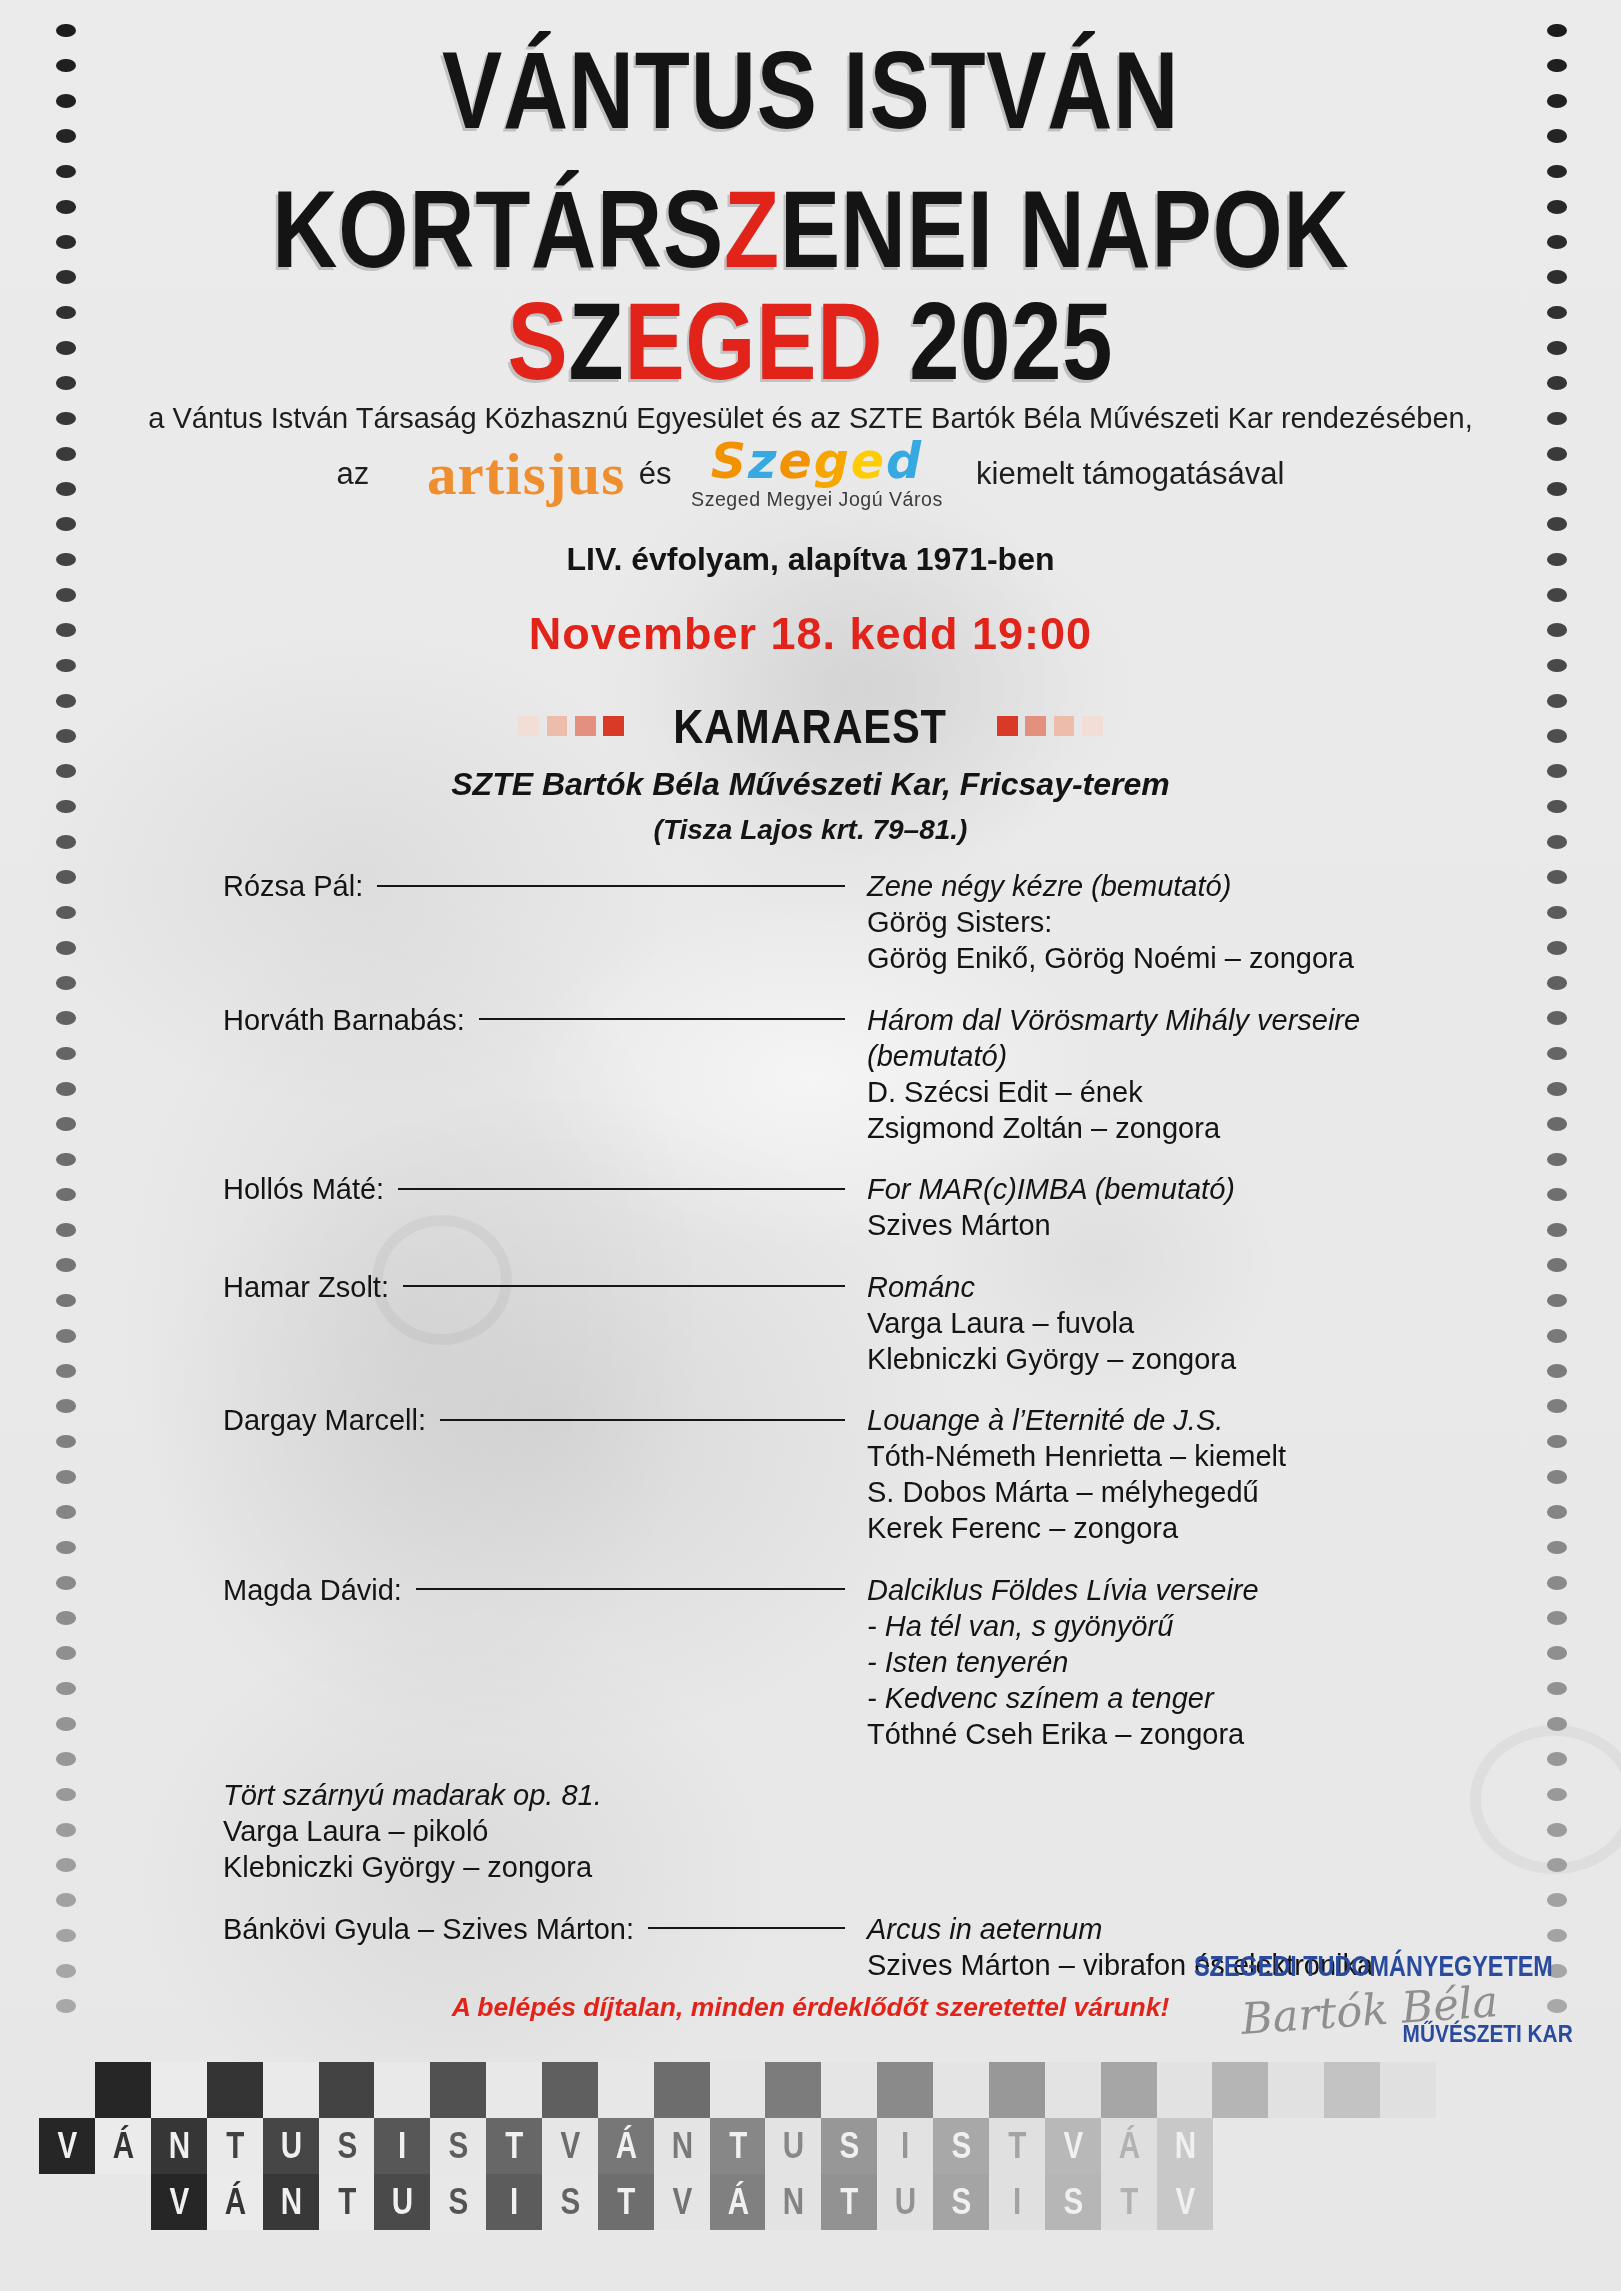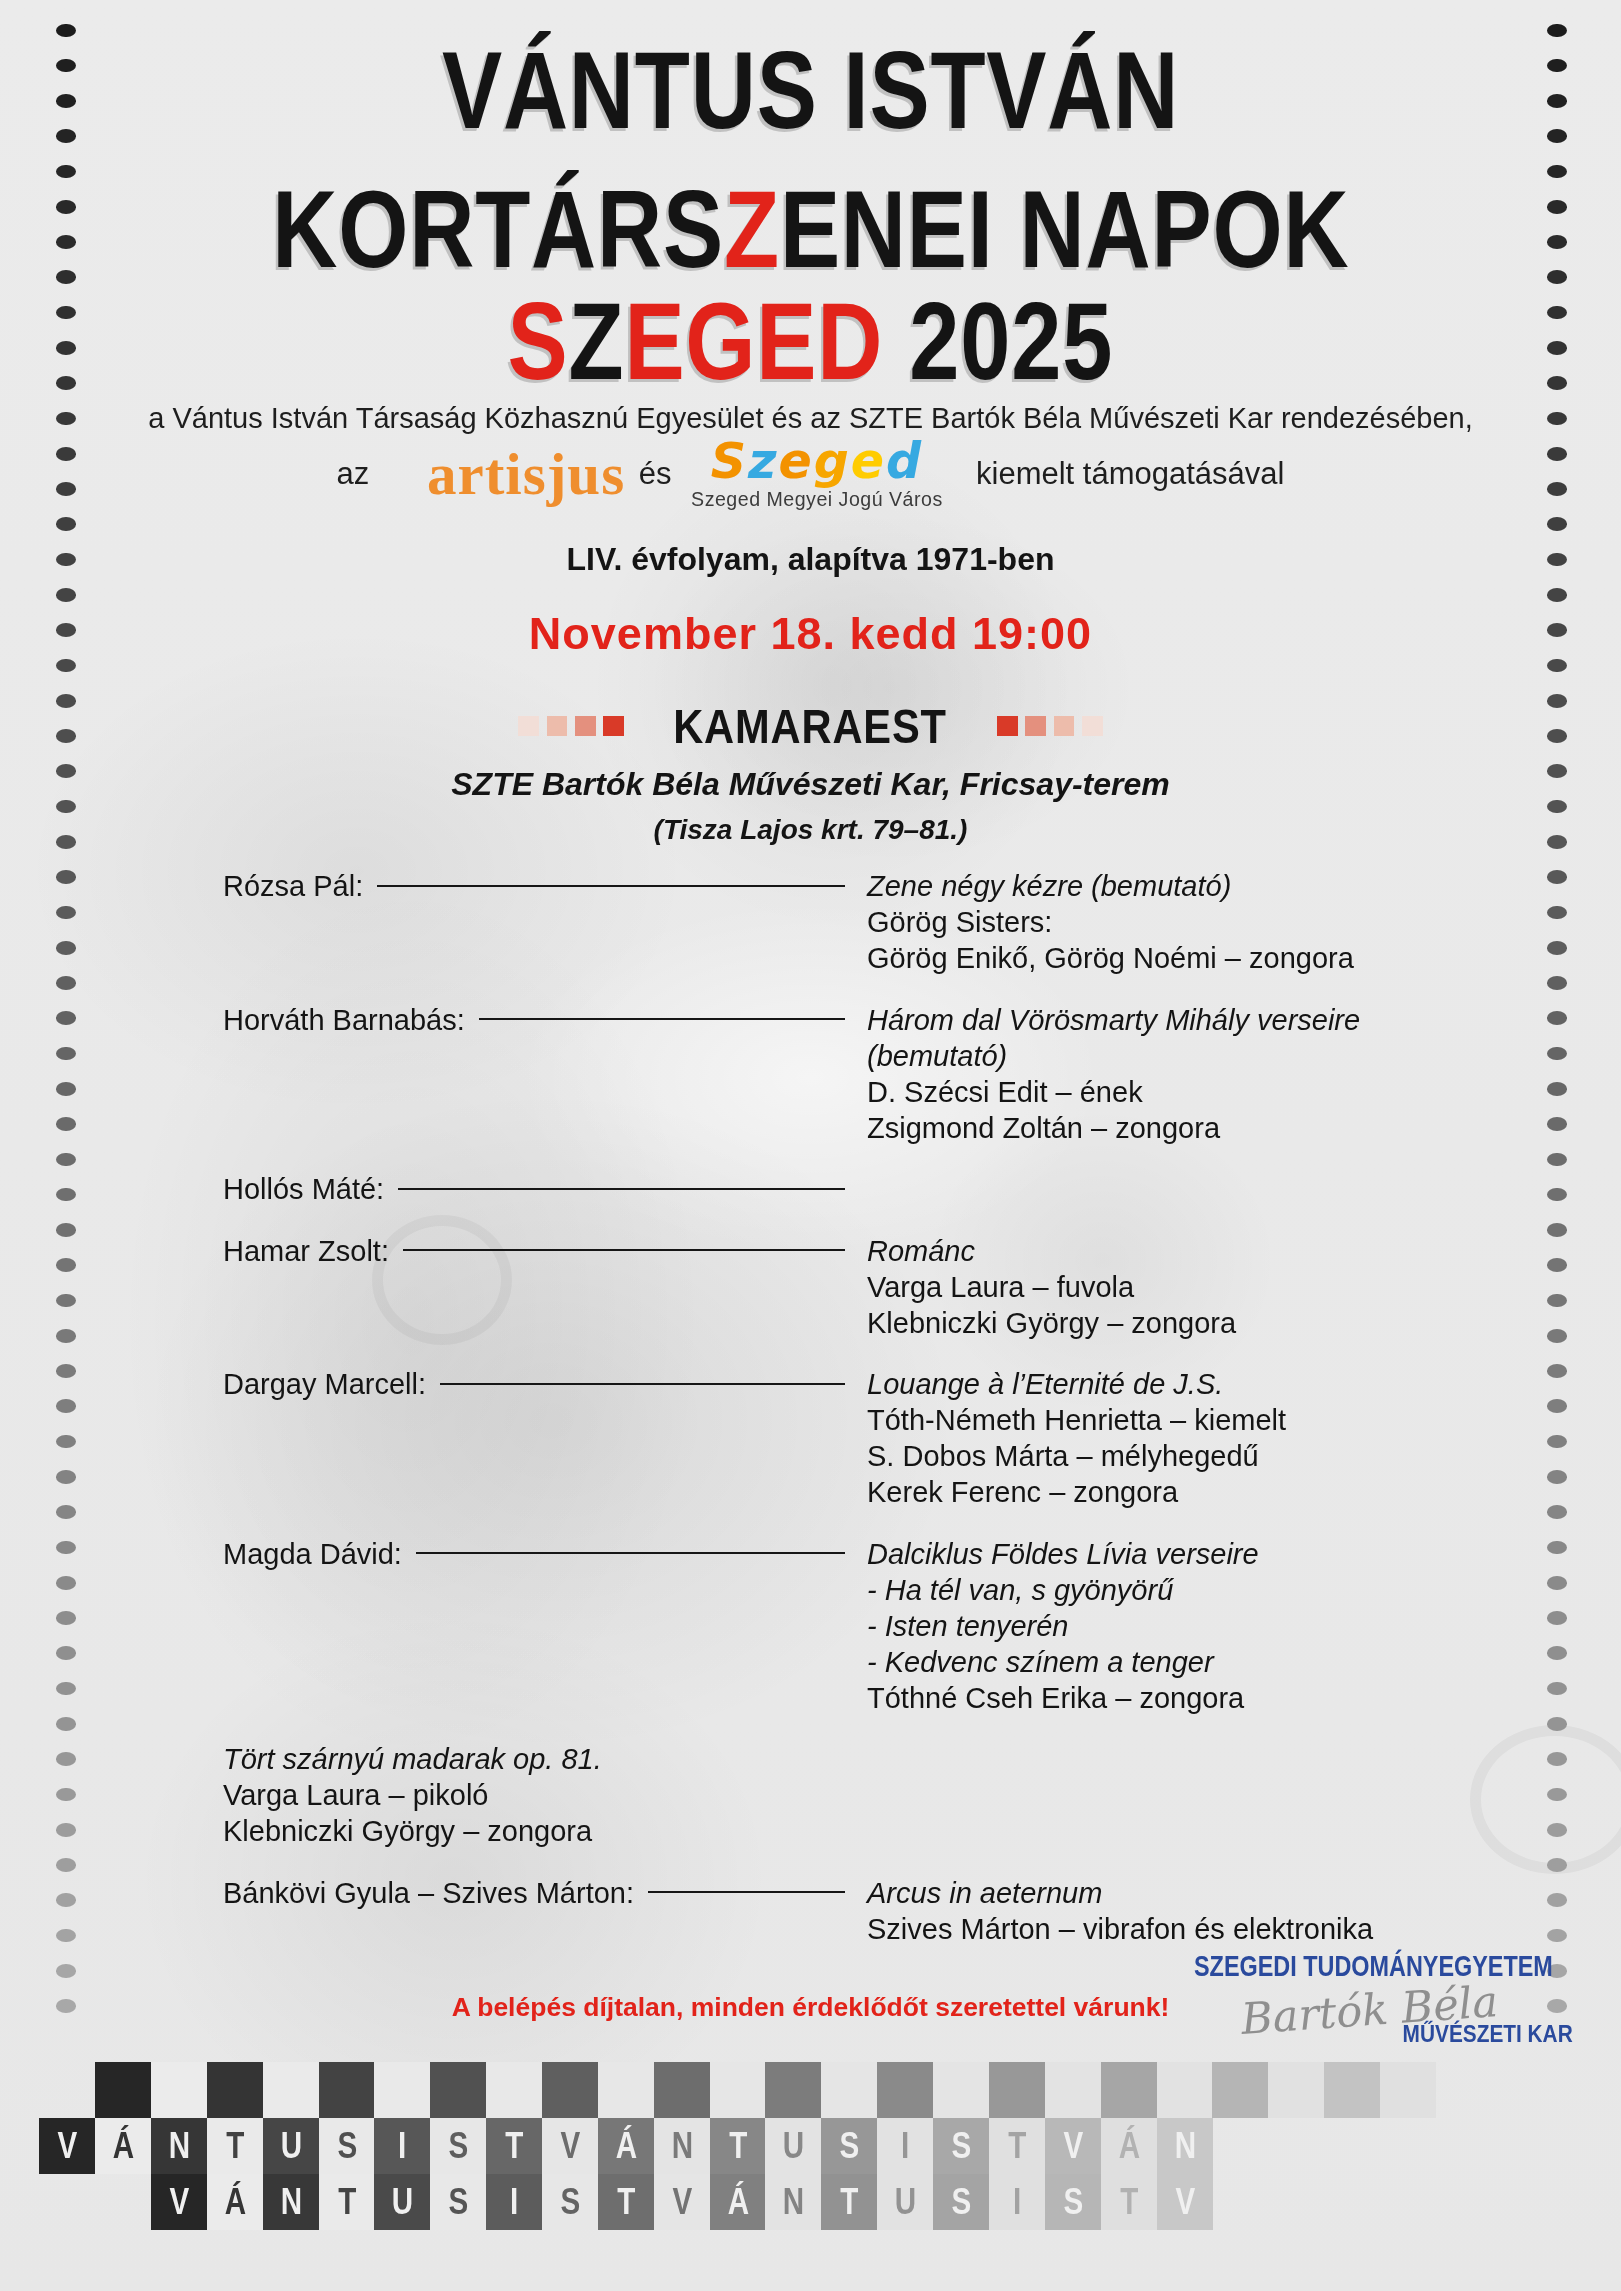--- a/index.html
+++ b/index.html
@@ -258,20 +258,24 @@
           <div class="work-line it">(bemutató)</div>
           <div class="work-line">D. Szécsi Edit – ének</div>
           <div class="work-line">Zsigmond Zoltán – zongora</div>
         </div>
       </div>
       <div class="prog-row">
         <div class="prog-left">
           <span class="composer">Hollós Máté:</span>
           <div class="dash"></div>
         </div>
+        <div class="prog-works">
+          <div class="work-line it">For MAR(c)IMBA (bemutató)</div>
+          <div class="work-line">Szives Márton</div>
+        </div>
       </div>
       <div class="prog-row">
         <div class="prog-left">
           <span class="composer">Hamar Zsolt:</span>
           <div class="dash"></div>
         </div>
         <div class="prog-works">
           <div class="work-line it">Románc</div>
           <div class="work-line">Varga Laura – fuvola</div>
           <div class="work-line">Klebniczki György – zongora</div>
@@ -314,21 +318,21 @@
           <span class="composer">Bánkövi Gyula – Szives Márton:</span>
           <div class="dash"></div>
         </div>
         <div class="prog-works">
           <div class="work-line it">Arcus in aeternum</div>
           <div class="work-line">Szives Márton – vibrafon és elektronika</div>
         </div>
       </div>
     </main>
 
-  <p class="hline foot-note" id="foot-note" style="color: rgb(226, 35, 26);">A belépés díjtalan, minden érdeklődőt szeretettel várunk!</p>
+  <p class="hline foot-note" id="foot-note" style="color: rgb(226, 35, 26); font-style: italic;">A belépés díjtalan, minden érdeklődőt szeretettel várunk!</p>
 
   <div class="szte">
     <div class="szte-1" style="color: rgb(42, 74, 157);">SZEGEDI TUDOMÁNYEGYETEM</div>
     <div><span class="szte-script" style="color: rgb(143, 143, 143);">Bartók Béla</span></div>
     <div class="szte-2" style="color: rgb(42, 74, 157);">MŰVÉSZETI KAR</div>
   </div>
 
   <div class="checker" id="checker">
       <div class="csq" style="left: 95px; top: 0px; background: rgb(38, 38, 38);"></div>
       <div class="csq" style="left: 151px; top: 0px; background: rgb(235, 235, 235);"></div>

